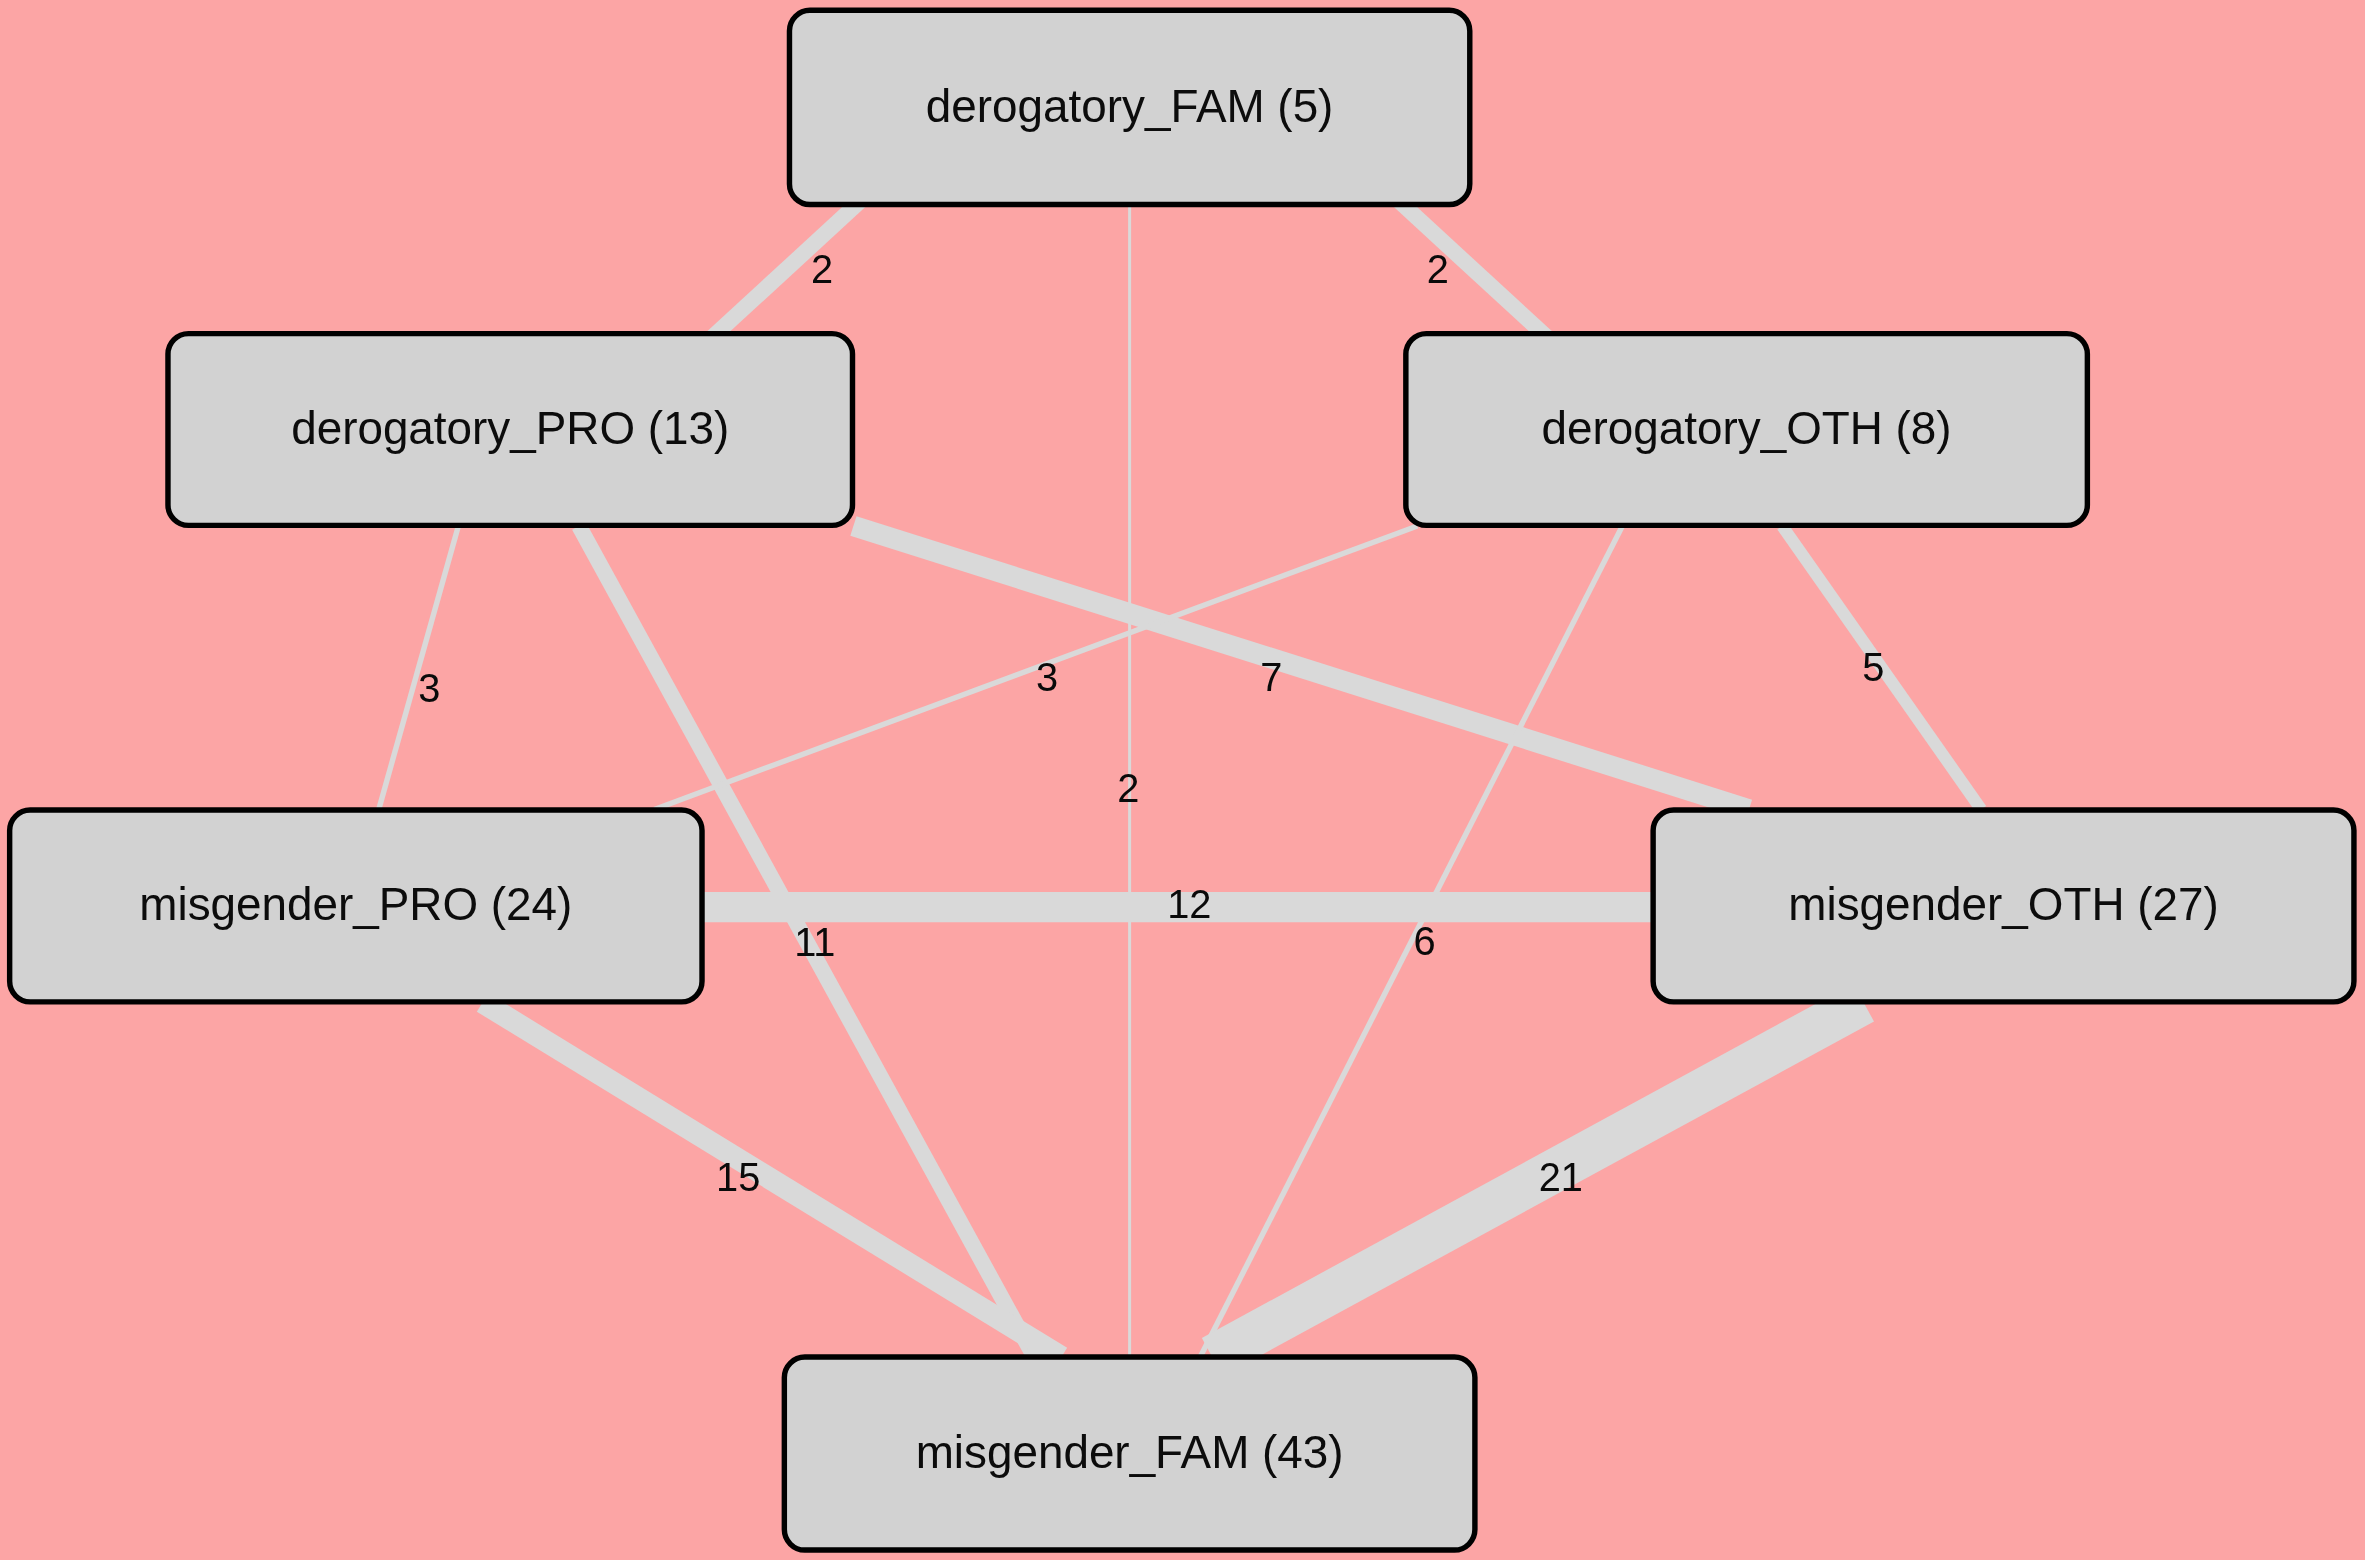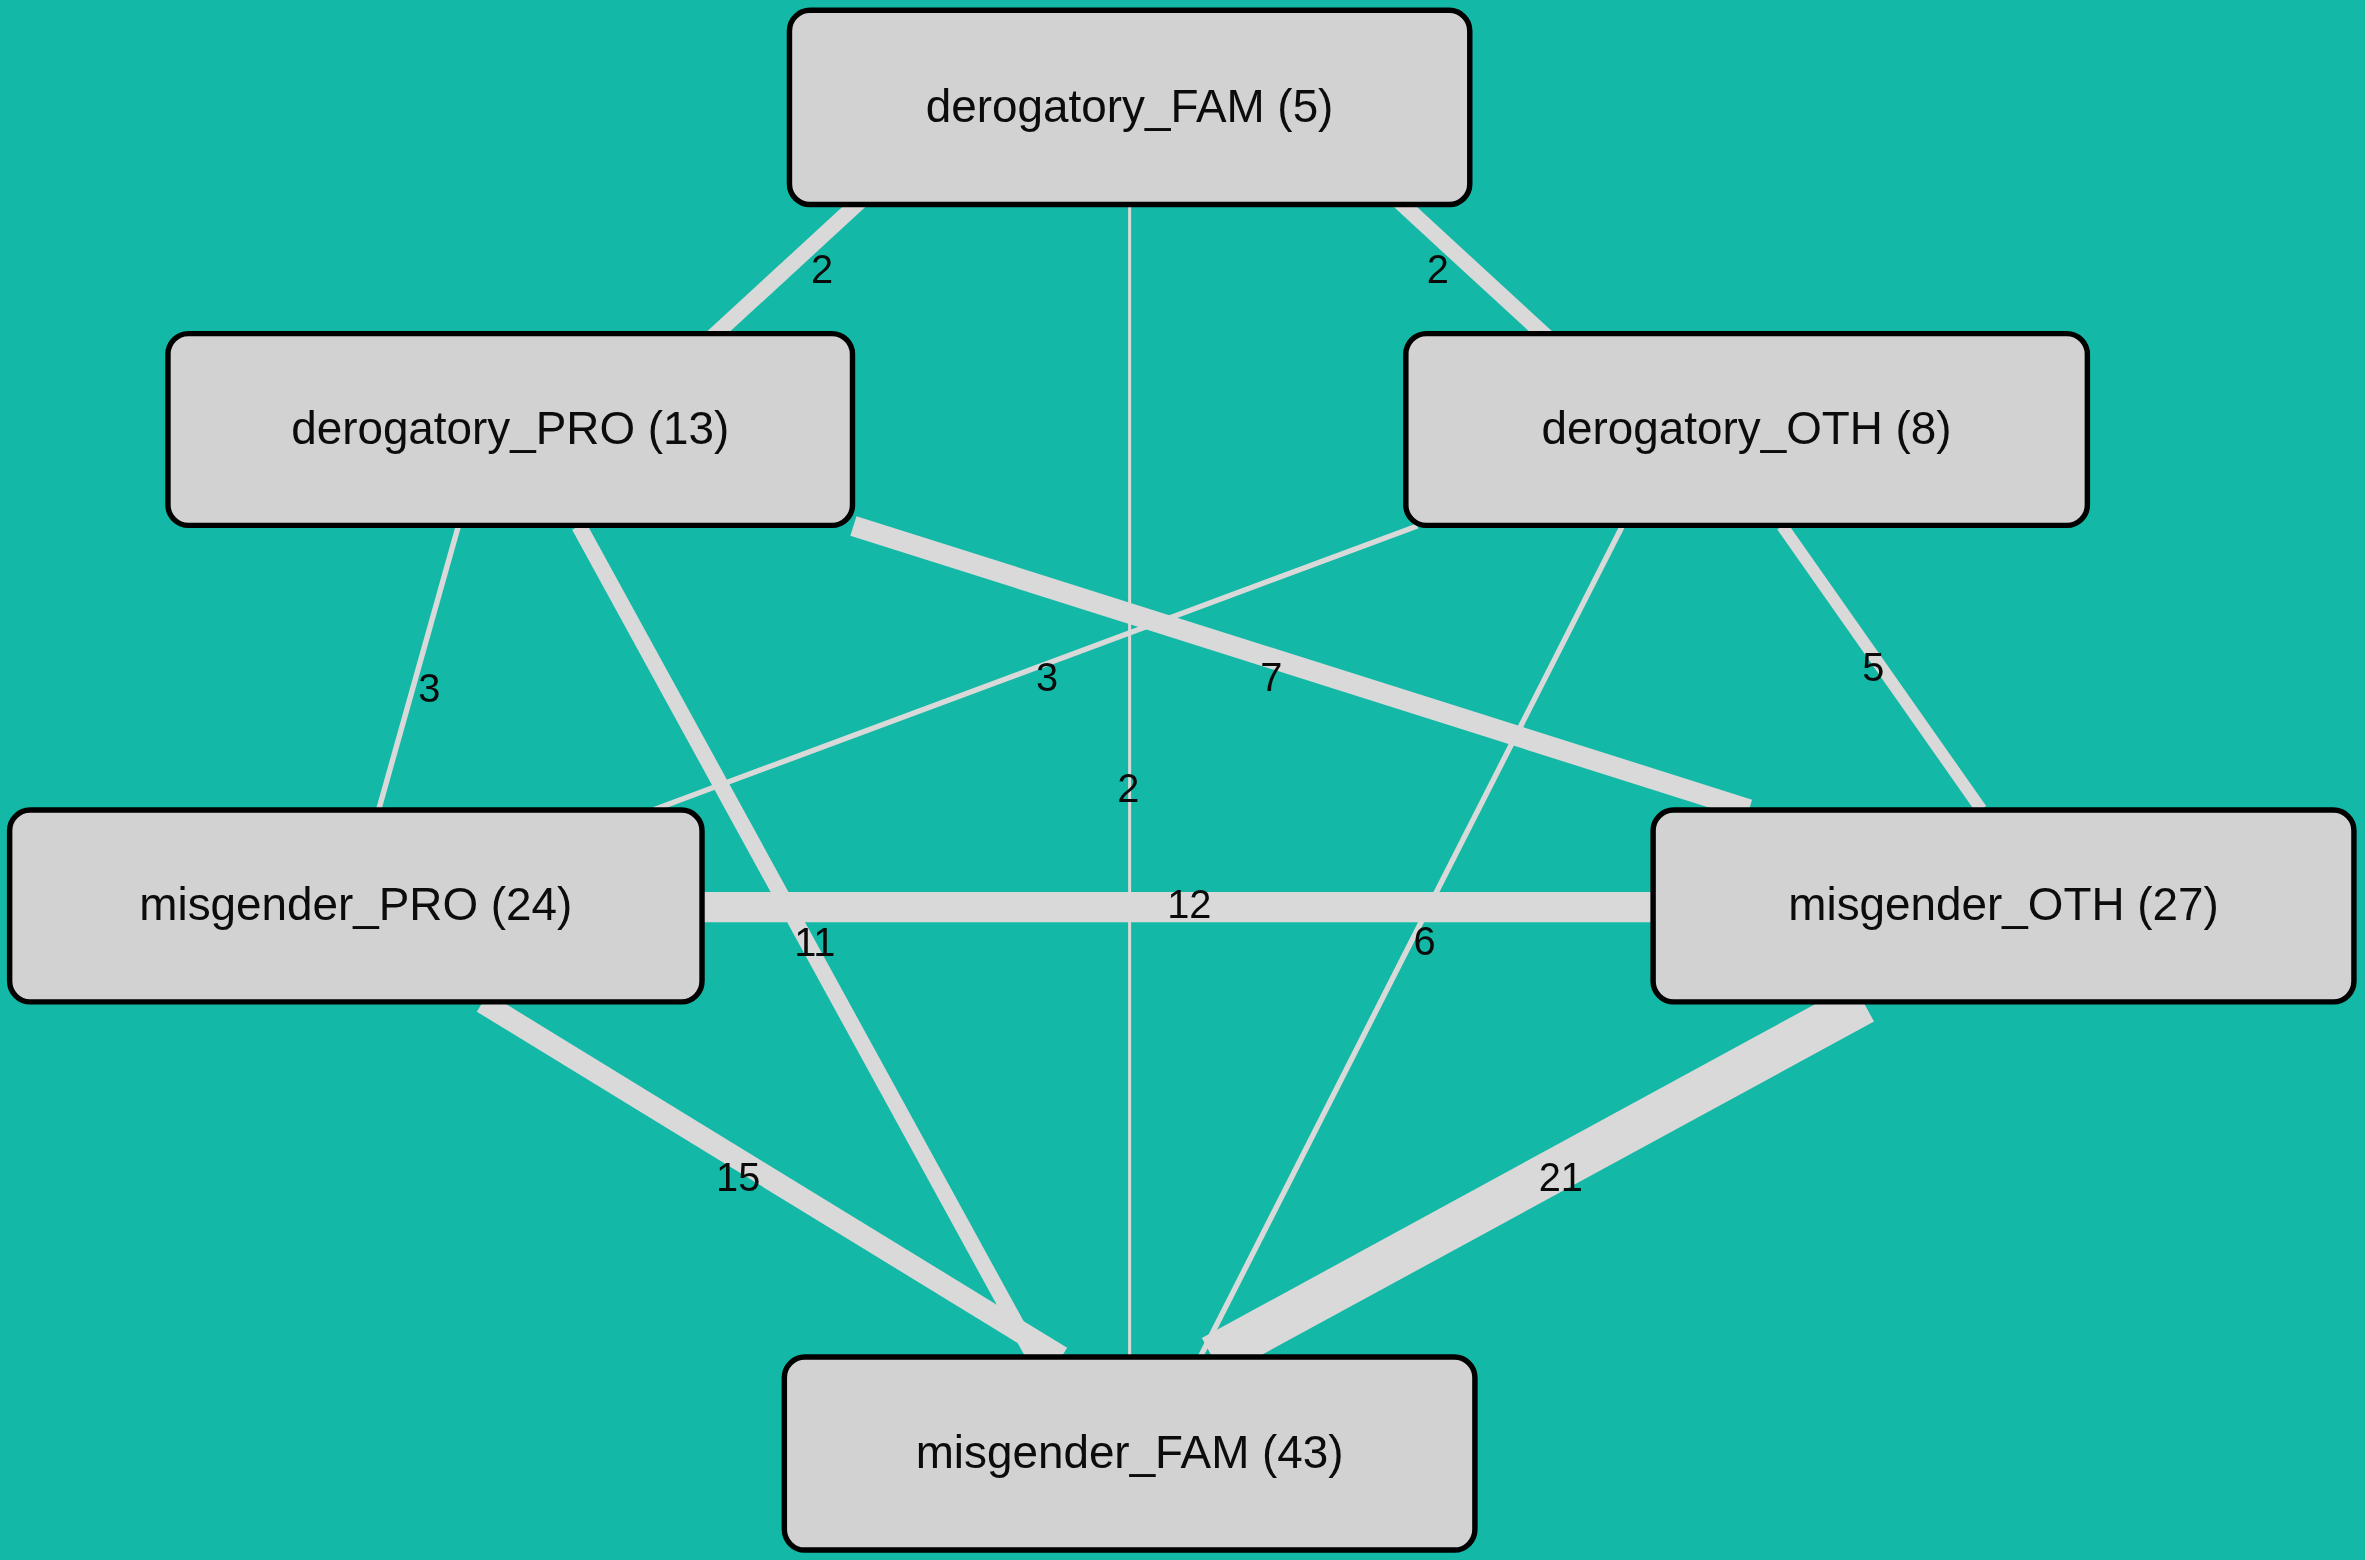--- a/index.html
+++ b/index.html
@@ -10,21 +10,21 @@
   body {
     width: 2366px;
     height: 1561px;
     font-family: "Liberation Sans", sans-serif;
     overflow: hidden;
   }
   #graph-root {
     position: relative;
     width: 2366px;
     height: 1561px;
-    background: #14b8a6;
+    background: #fca5a5;
   }
   svg#network-svg {
     position: absolute;
     left: 0;
     top: 0;
     width: 2366px;
     height: 1561px;
     display: block;
   }
   .edge-line {

